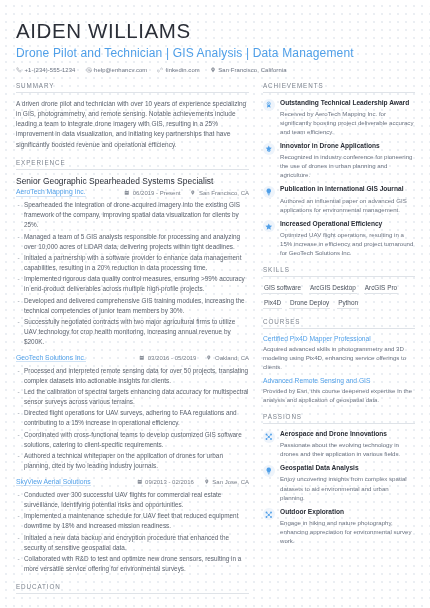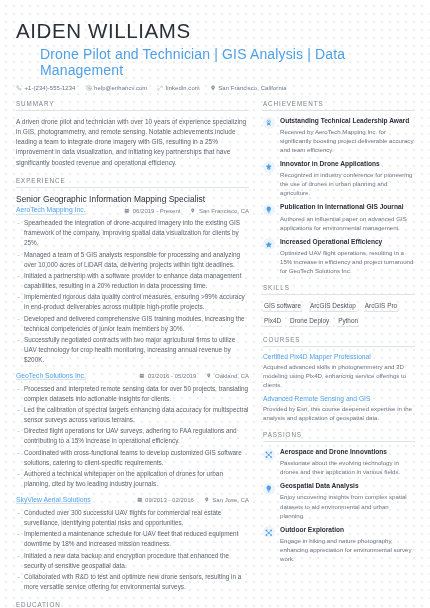--- a/index.html
+++ b/index.html
@@ -25,24 +25,23 @@
   .header { padding: 20px 16px 0 16px; }
   .name {
     font-size: 20.5px;
     letter-spacing: 0.6px;
     font-weight: 400;
     color: #2b2f38;
     line-height: 1.05;
   }
   .headline {
     margin-top: 4px;
-    font-size: 14px;
+    font-size: 12px;
     color: #4f9fe8;
     letter-spacing: 0.15px;
-    margin-left: 24px;
   }
   .contact {
     margin-top: 7px;
     display: flex;
     align-items: center;
     gap: 10px;
     font-size: 5.9px;
     color: #6a7280;
     letter-spacing: 0.1px;
     white-space: nowrap;
@@ -211,21 +210,21 @@
 
         <div class="sec">
           <div class="sec-title">SUMMARY</div>
           <div class="summary-text">A driven drone pilot and technician with over 10 years of experience specializing in GIS, photogrammetry, and remote sensing. Notable achievements include leading a team to integrate drone imagery with GIS, resulting in a 25% improvement in data visualization, and initiating key partnerships that have significantly boosted revenue and operational efficiency.</div>
         </div>
 
         <div class="sec">
           <div class="sec-title">EXPERIENCE</div>
           <div id="experience-list">
               <div class="job">
-                <div class="job-title">Senior Geographic Information Mapping Specialist</div>
+                <div class="job-title">Senior Geographic Spearheaded Systems Specialist</div>
                 <div class="job-meta">
                   <span class="company">AeroTech Mapping Inc.</span>
                   <span class="meta-grp">
                     <span>
                       <svg width="5.5" height="5.5" viewBox="0 0 12 12">
                         <rect x="1.6" y="2.4" width="8.8" height="8" rx="0.8" fill="#8a909a"></rect>
                         <rect x="2.8" y="4.4" width="6.4" height="0.9" fill="#fff"></rect>
                         <rect x="3.2" y="1.2" width="1" height="2.2" fill="#8a909a"></rect>
                         <rect x="8.8" y="1.2" width="1" height="2.2" fill="#8a909a"></rect>
                       </svg>

